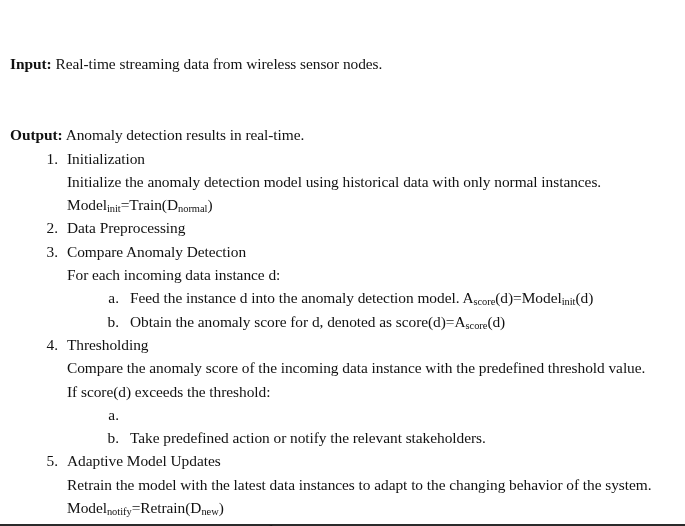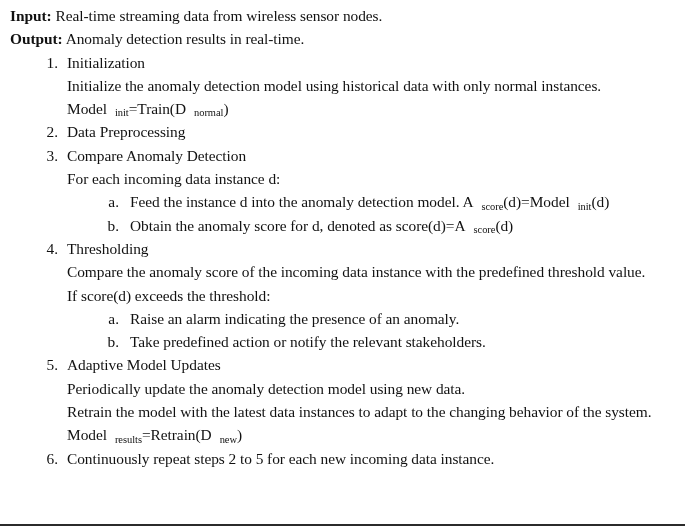--- a/index.html
+++ b/index.html
@@ -29,20 +29,21 @@
   .line {
     font-size: 15.4px;
     line-height: 23.3px;
     white-space: nowrap;
     letter-spacing: -0.05px;
   }
 
   
   .io-line {
     padding-left: 0px;
+    margin-top: 48px;
   }
   .io-label {
     font-weight: bold;
   }
 
   
   .step {
     display: flex;
     align-items: flex-start;
   }
@@ -76,21 +77,20 @@
   .substep-body {
     margin-left: 11px;
     flex: 1 1 auto;
     min-width: 0;
   }
 
   sub {
     font-size: 0.68em;
     line-height: 0;
     vertical-align: -0.22em;
-    margin-left: 8px;
   }
 </style>
 </head>
 <body>
 
 <div id="algorithm-block">
   <div>
       <div class="line io-line"><span class="io-label">Input:</span><span> Real-time streaming data from wireless sensor nodes.</span></div>
       <div class="line io-line"><span class="io-label">Output:</span><span> Anomaly detection results in real-time.</span></div>
     </div>
@@ -129,39 +129,35 @@
         </div>
       </div>
       <div class="step">
         <div class="step-marker">4.</div>
         <div class="step-body">
           <div class="line">Thresholding</div>
           <div class="line ">Compare the anomaly score of the incoming data instance with the predefined threshold value.</div>
           <div class="line ">If score(d) exceeds the threshold:</div>
           <div class="substep">
             <div class="substep-marker">a.</div>
-            <div class="substep-body">
-              <div class="line ">Raise an alarm indicating the presence of an anomaly.</div>
-            </div>
           </div>
           <div class="substep">
             <div class="substep-marker">b.</div>
             <div class="substep-body">
               <div class="line ">Take predefined action or notify the relevant stakeholders.</div>
             </div>
           </div>
         </div>
       </div>
       <div class="step">
         <div class="step-marker">5.</div>
         <div class="step-body">
           <div class="line">Adaptive Model Updates</div>
-          <div class="line ">Periodically update the anomaly detection model using new data.</div>
           <div class="line ">Retrain the model with the latest data instances to adapt to the changing behavior of the system.</div>
-          <div class="line ">Model<sub>results</sub>=Retrain(D<sub>new</sub>)</div>
+          <div class="line ">Model<sub>notify</sub>=Retrain(D<sub>new</sub>)</div>
         </div>
       </div>
       <div class="step">
         <div class="step-marker">6.</div>
         <div class="step-body">
           <div class="line ">Continuously repeat steps 2 to 5 for each new incoming data instance.</div>
         </div>
       </div>
     </div>
 </div>

